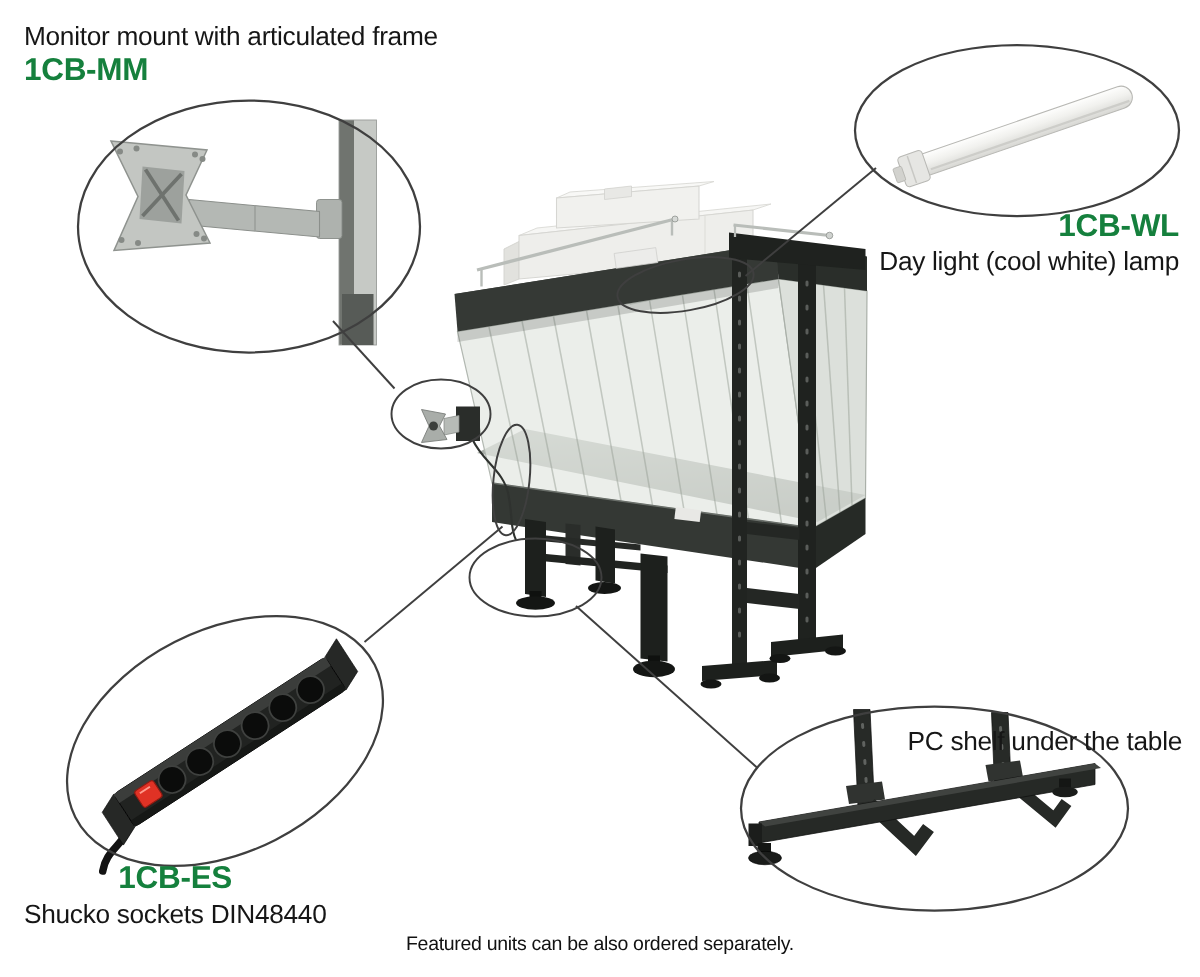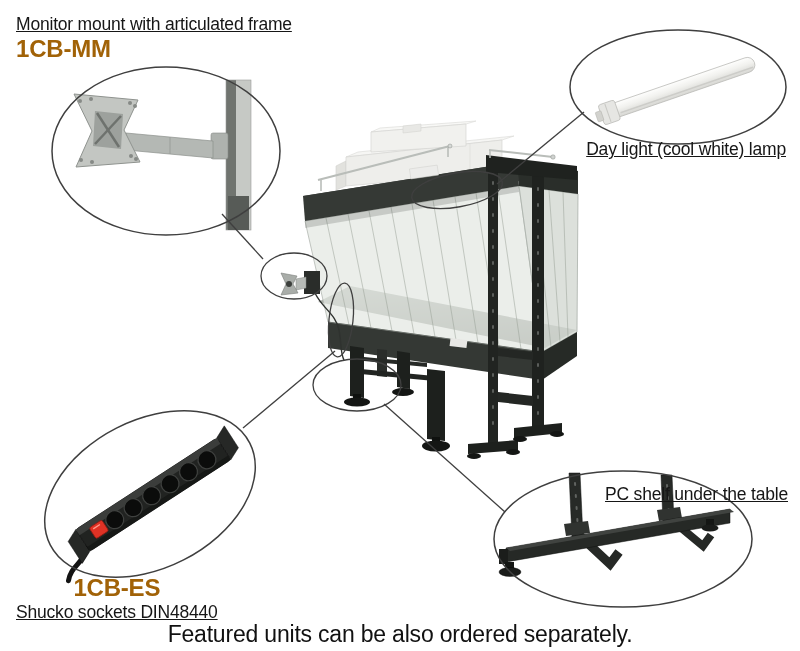--- a/index.html
+++ b/index.html
@@ -1,24 +1,24 @@
 <!DOCTYPE html>
 <html><head>
 <meta charset="utf-8">
 <style>
   html,body{margin:0;padding:0;background:#fff;}
   .stage{position:relative;width:800px;height:651px;background:#fff;overflow:hidden;
          font-family:"Liberation Sans",sans-serif;color:#1a1a1a;}
   .stage svg{position:absolute;left:0;top:0;}
   .label{position:absolute;}
   .right{text-align:right;}
-  .t{font-size:17.5px;line-height:1.18;letter-spacing:-0.2px;color:#161616;text-decoration:underline;}
-  .c{font-size:24px;font-weight:700;line-height:1.18;letter-spacing:-0.2px;color:#a16207;}
+  .t{font-size:17.5px;line-height:1.18;letter-spacing:-0.2px;color:#161616;}
+  .c{font-size:21px;font-weight:700;line-height:1.18;letter-spacing:-0.2px;color:#15803d;}
   .footer{position:absolute;left:0;top:621px;width:100%;text-align:center;
-          font-size:23px;letter-spacing:-0.2px;color:#111;}
+          font-size:13px;letter-spacing:-0.2px;color:#111;}
 </style>
 </head>
 <body>
 
 <div class="stage">
 
 <svg width="800" height="651" viewBox="0 0 800 651">
   <defs>
     <linearGradient id="tubeGrad" x1="0" y1="0" x2="0" y2="1">
       <stop offset="0" stop-color="#fefefd"></stop>
@@ -219,20 +219,21 @@
     <line x1="384" y1="404" x2="505" y2="512"></line>
   </g>
 </svg>
 
 <div class="label" style="left:16px;top:14px;">
   <div class="t">Monitor mount with articulated frame</div>
   <div class="c">1CB-MM</div>
 </div>
 
 <div class="label right" style="right:14px;top:139px;">
+  <div class="c">1CB-WL</div>
   <div class="t">Day light (cool white) lamp</div>
 </div>
 
 <div class="label right" style="right:12px;top:436px;margin-top:48px;">
   <div class="t">PC shelf under the table</div>
 </div>
 
 <div class="label" style="left:16px;top:574px;text-align:center;">
   <div class="c">1CB-ES</div>
   <div class="t">Shucko sockets DIN48440</div>

